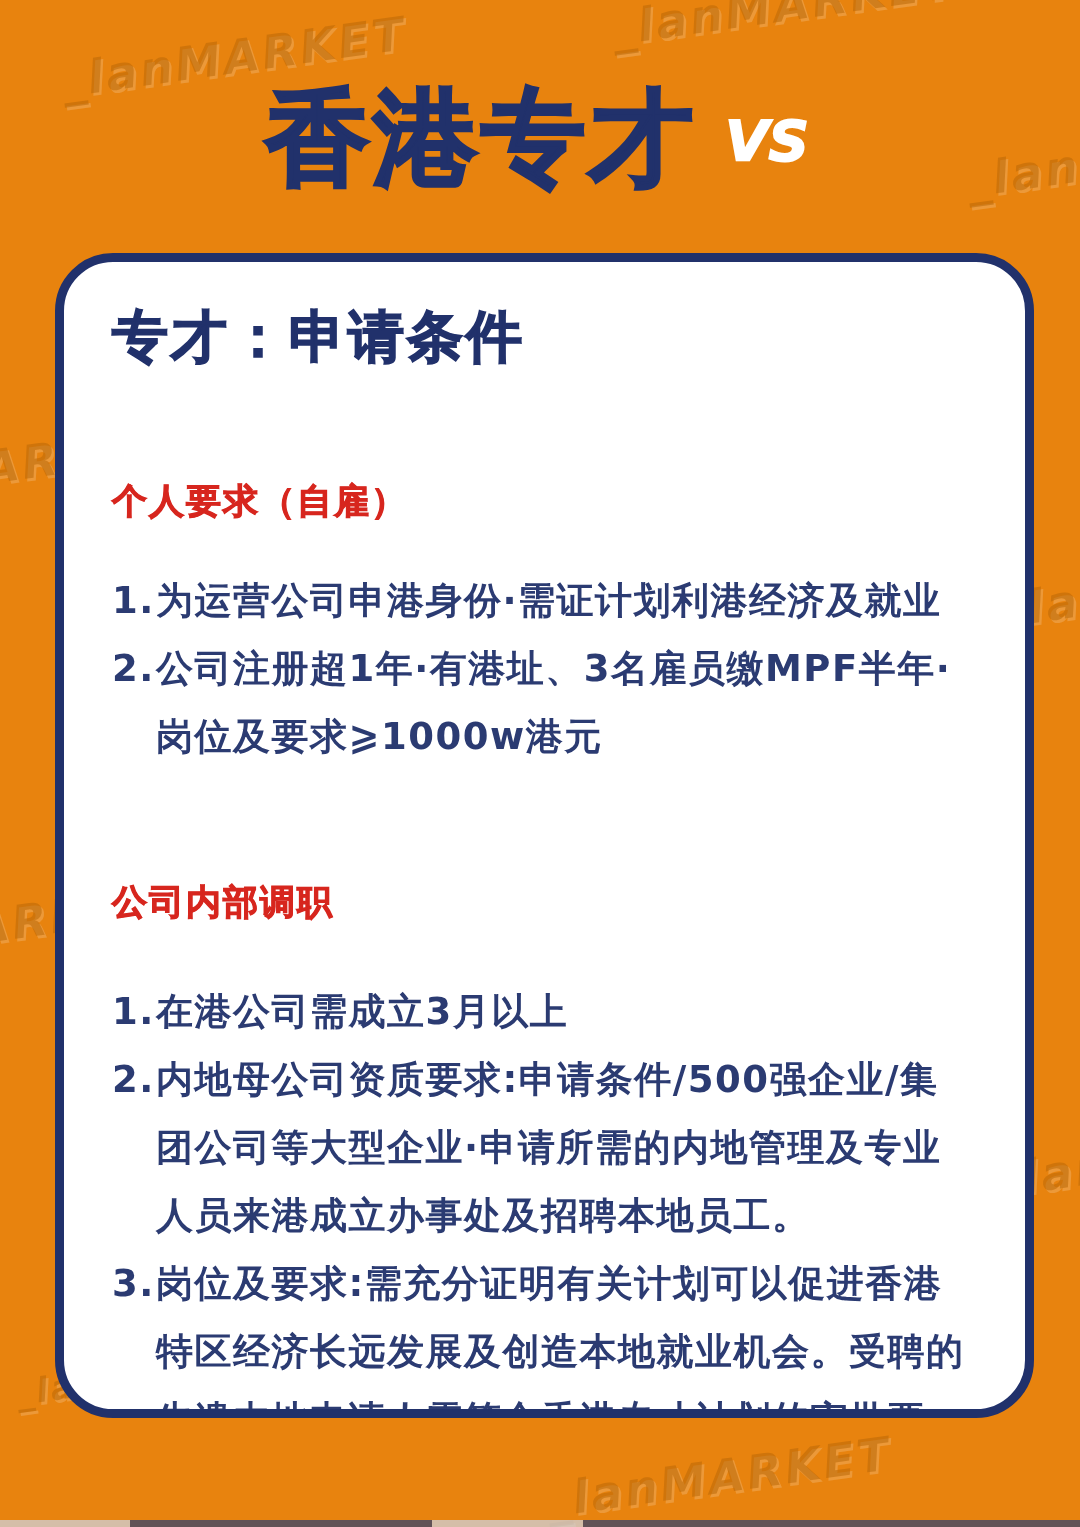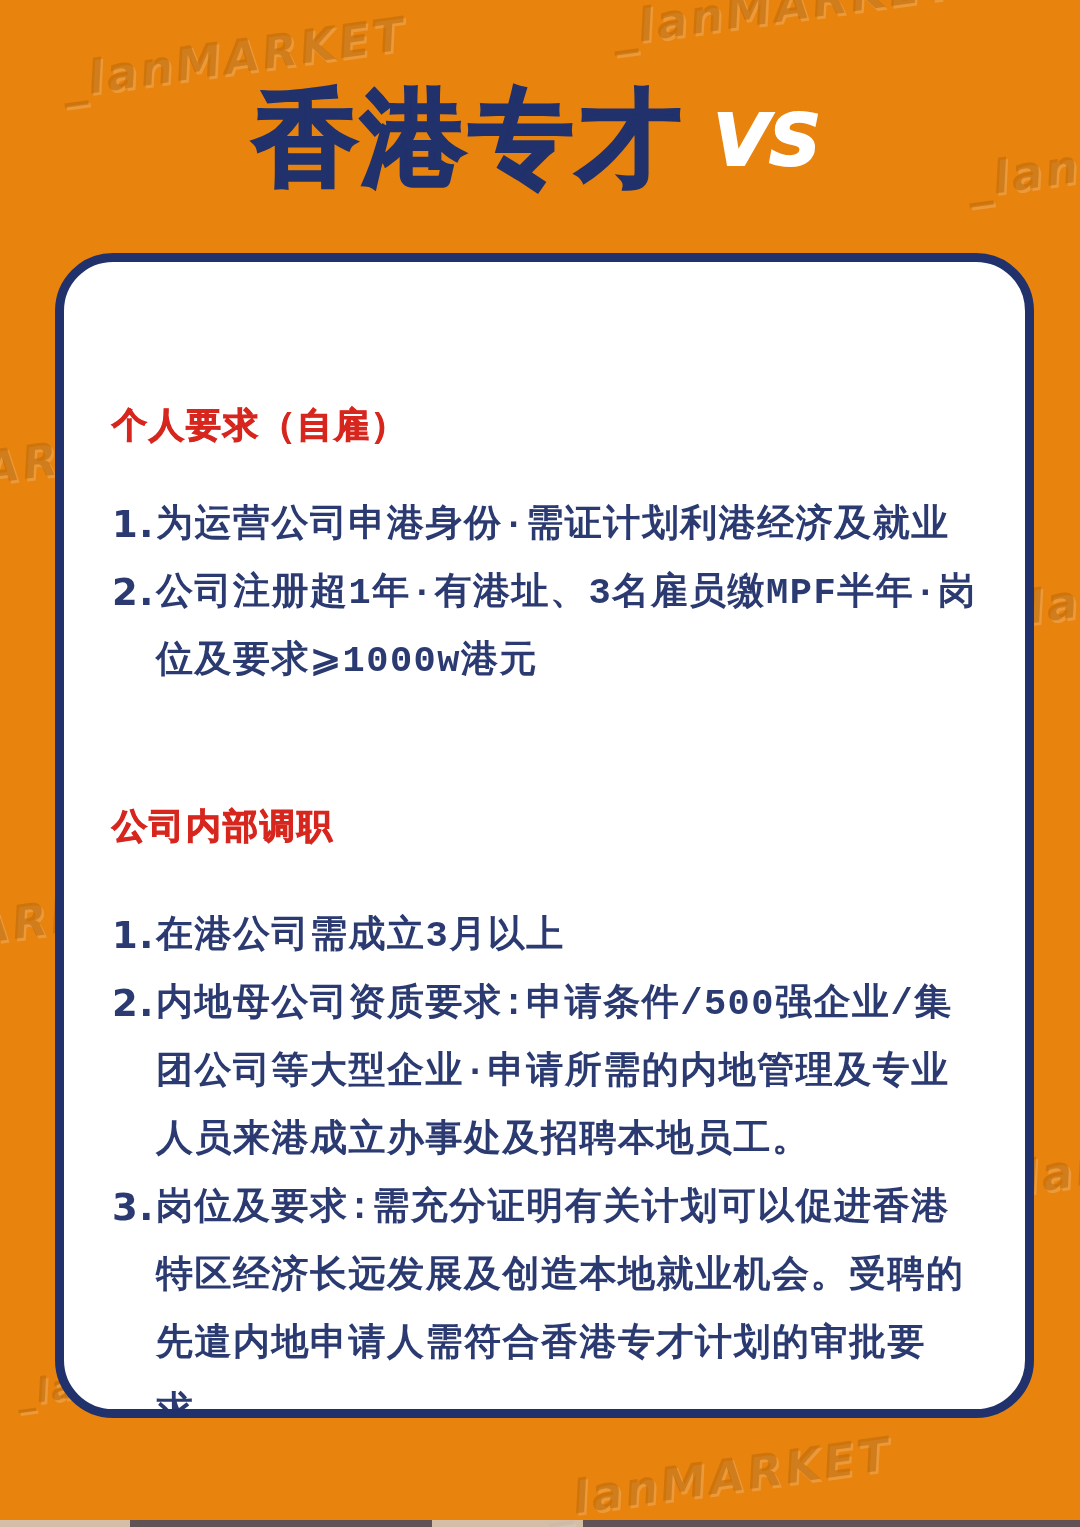--- a/index.html
+++ b/index.html
@@ -46,21 +46,21 @@
   .title-cn {
     font-size: 104px;
     font-weight: bold;
     color: var(--navy, #21316B);
     letter-spacing: 4px;
     -webkit-text-stroke: 3px var(--navy, #21316B);
     text-shadow: 0 0 1px var(--navy, #21316B);
     white-space: nowrap;
   }
   .title-vs {
-    font-size: 72px;
+    font-size: 56px;
     font-weight: bold;
     font-style: italic;
     color: #ffffff;
     -webkit-text-stroke: 2px #ffffff;
     padding: 0 6px;
   }
 
   
   .card {
     position: absolute;
@@ -109,21 +109,20 @@
     line-height: 68px;
     font-weight: 600;
     letter-spacing: 1.5px;
   }
   ol.req-list li .num {
     flex: 0 0 44px;
     white-space: nowrap;
   }
   ol.req-list li .txt {
     flex: 1 1 auto;
-    font-family: Liberation Mono, monospace;
   }
 
   
   .bottom-strip {
     position: absolute;
     left: 0;
     bottom: 0;
     width: 1080px;
     height: 7px;
     display: flex;
@@ -148,20 +147,21 @@
 <span class="watermark" style="left:995px; top:1130px;">_lanMARKET</span>
 <span class="watermark small" style="left:15px;  top:1355px;">_lanMARKET</span>
 <span class="watermark" style="left:545px; top:1450px;">_lanMARKET</span>
 
 <div class="header">
   <span class="title-cn">香港专才</span>
   <span class="title-vs">VS</span>
 </div>
 
 <div class="card">
+  <h1 class="card-title">专才：申请条件</h1>
 
   <h2 class="section-heading first">个人要求（自雇）</h2>
   <ol class="req-list first">
       <li>
         <span class="num">1.</span>
         <span class="txt">为运营公司申港身份·需证计划利港经济及就业</span>
       </li>
       <li>
         <span class="num">2.</span>
         <span class="txt">公司注册超1年·有港址、3名雇员缴MPF半年·岗位及要求⩾1000w港元</span>

